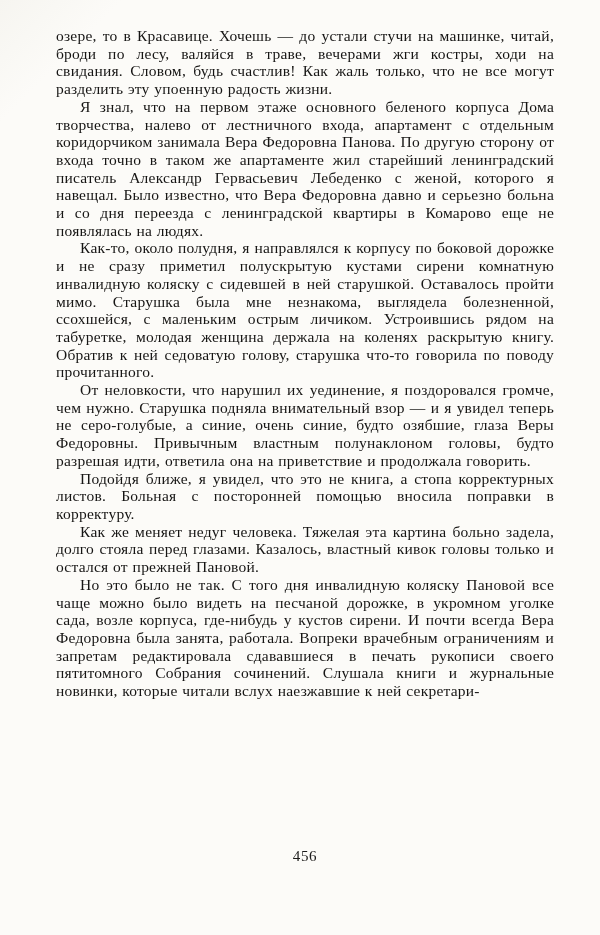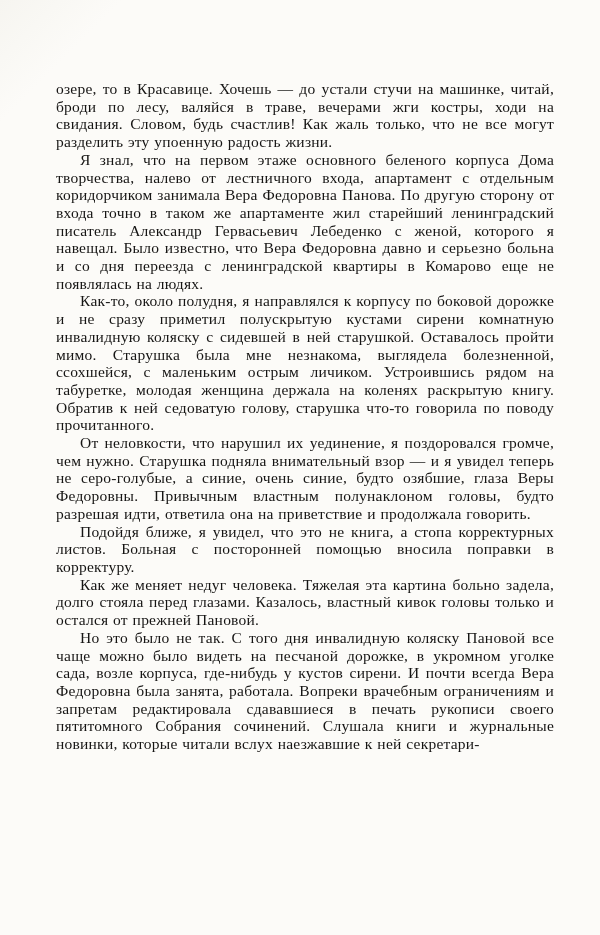--- a/index.html
+++ b/index.html
@@ -11,21 +11,21 @@
     height: 935px;
     background: #fbfaf6;
     overflow: hidden;
     position: relative;
   }
   .page {
     box-sizing: border-box;
     width: 600px;
     height: 935px;
     background: linear-gradient(135deg, #f6f5f0 0%, #fcfbf8 8%, #fcfbf8 100%);
-    padding: 80px 46px 0 56px;
+    padding: 27px 46px 0 56px;
     color: #161514;
   }
   .text-block p {
     margin: 0;
     font-family: "Liberation Serif", "DejaVu Serif", serif;
     font-size: 15.5px;
     line-height: 17.7px;
     text-align: justify;
     text-indent: 1.55em;
     letter-spacing: 0.015em;
@@ -52,13 +52,14 @@
 <div class="page">
   <div class="text-block">
     <p class="no-indent">озере, то в Красавице. Хочешь — до устали стучи на машинке, читай, броди по лесу, валяйся в траве, вечерами жги костры, ходи на свидания. Словом, будь счастлив! Как жаль только, что не все могут разделить эту упоенную радость жизни.</p>
     <p>Я знал, что на первом этаже основного беленого корпуса Дома творчества, налево от лестничного входа, апартамент с отдельным коридорчиком занимала Вера Федоровна Панова. По другую сторону от входа точно в таком же апартаменте жил старейший ленинградский писатель Александр Гервасьевич Лебеденко с женой, которого я навещал. Было известно, что Вера Федоровна давно и серьезно больна и со дня переезда с ленинградской квартиры в Комарово еще не появлялась на людях.</p>
     <p>Как-то, около полудня, я направлялся к корпусу по боковой дорожке и не сразу приметил полускрытую кустами сирени комнатную инвалидную коляску с сидевшей в ней старушкой. Оставалось пройти мимо. Старушка была мне незнакома, выглядела болезненной, ссохшейся, с маленьким острым личиком. Устроившись рядом на табуретке, молодая женщина держала на коленях раскрытую книгу. Обратив к ней седоватую голову, старушка что-то говорила по поводу прочитанного.</p>
     <p>От неловкости, что нарушил их уединение, я поздоровался громче, чем нужно. Старушка подняла внимательный взор — и я увидел теперь не серо-голубые, а синие, очень синие, будто озябшие, глаза Веры Федоровны. Привычным властным полунаклоном головы, будто разрешая идти, ответила она на приветствие и продолжала говорить.</p>
     <p>Подойдя ближе, я увидел, что это не книга, а стопа корректурных листов. Больная с посторонней помощью вносила поправки в корректуру.</p>
     <p>Как же меняет недуг человека. Тяжелая эта картина больно задела, долго стояла перед глазами. Казалось, властный кивок головы только и остался от прежней Пановой.</p>
     <p>Но это было не так. С того дня инвалидную коляску Пановой все чаще можно было видеть на песчаной дорожке, в укромном уголке сада, возле корпуса, где-нибудь у кустов сирени. И почти всегда Вера Федоровна была занята, работала. Вопреки врачебным ограничениям и запретам редактировала сдававшиеся в печать рукописи своего пятитомного Собрания сочинений. Слушала книги и журнальные новинки, которые читали вслух наезжавшие к ней секретари-</p>
   </div>
+  <div class="page-number">456</div>
 </div>
 
 </body></html>

